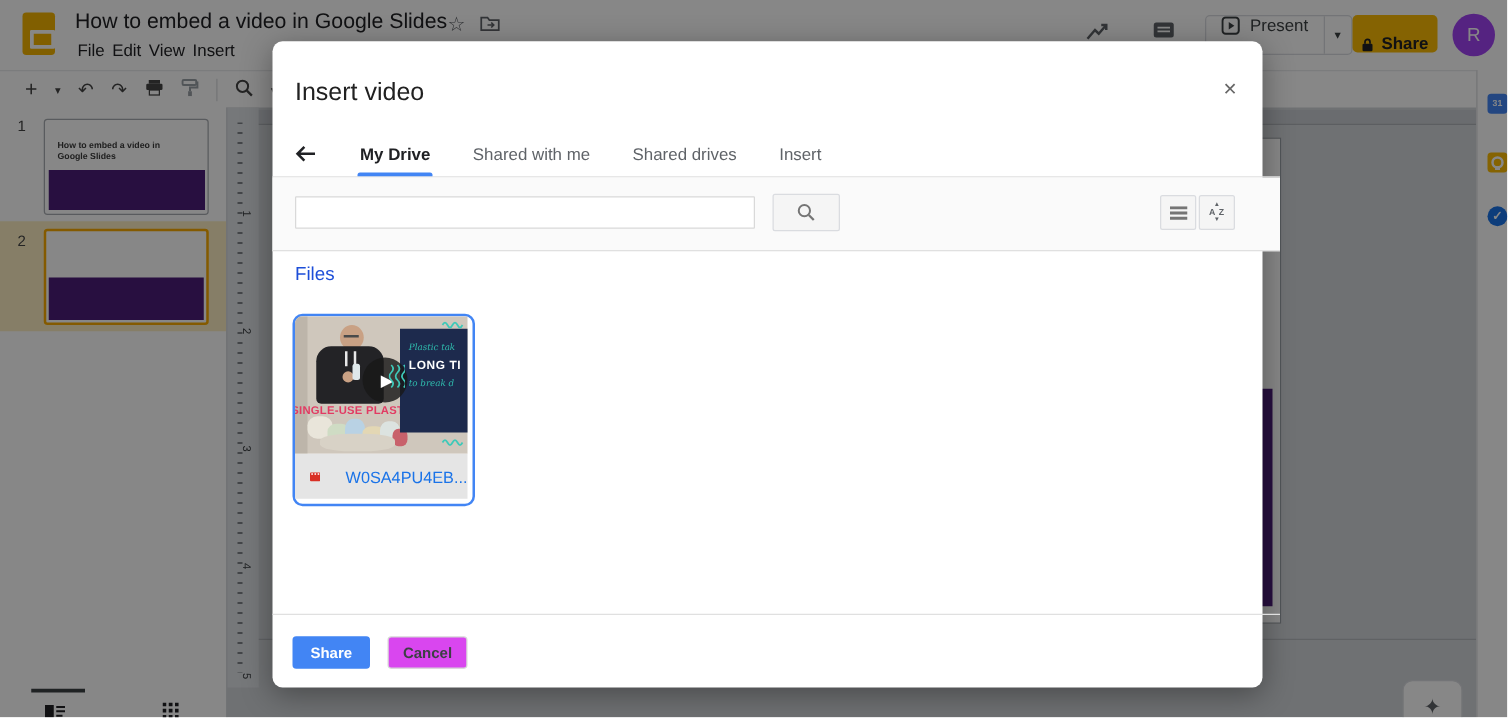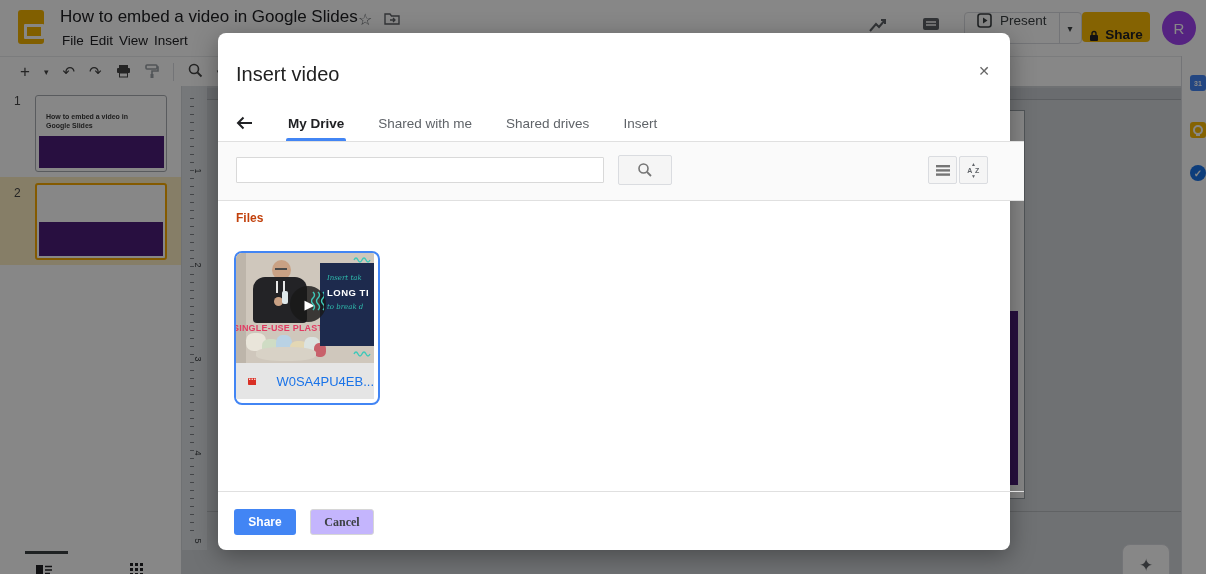--- a/index.html
+++ b/index.html
@@ -76,21 +76,21 @@
   .tab.active{color:#202124;font-weight:700;}
   .tab.active::after{content:"";position:absolute;left:0;right:0;bottom:0;height:3px;background:#4285f4;border-radius:2px 2px 0 0;}
   .dlg-search{position:absolute;left:0;top:109px;width:806px;height:58px;background:#fafafa;border-bottom:1px solid #e0e0e0;}
   .search-input{position:absolute;left:18px;top:15px;width:368px;height:26px;border:1px solid #d9d9d9;border-radius:1px;background:#fff;font-size:13px;padding:0 6px;box-sizing:border-box;outline:none;}
   .search-btn{position:absolute;left:400px;top:13px;width:54px;height:30px;background:#f5f5f5;border:1px solid #dadce0;border-radius:2px;display:flex;align-items:center;justify-content:center;}
   .vt-group{position:absolute;right:36px;top:14px;display:flex;gap:2px;}
   .vt-btn{width:29px;height:28px;background:#f5f5f5;border:1px solid #dadce0;border-radius:2px;display:flex;flex-direction:column;align-items:center;justify-content:center;padding:0;}
   .sort-col{display:flex;flex-direction:column;align-items:center;line-height:4.5px;color:#5f6368;}
   .sort-col .arr{font-size:5px;}
   .sort-col .az{font-size:7px;font-weight:700;letter-spacing:.5px;line-height:7px;}
-  .files-label{position:absolute;left:18px;top:178px;font-size:12px;color:#c2410c;font-weight:bold;}
+  .files-label{position:absolute;left:18px;top:178px;font-size:15px;color:#1d4ed8;}
 
   
   .file-card{position:absolute;left:16px;top:218px;width:142px;height:150px;border:2px solid #4285f4;border-radius:8px;overflow:hidden;background:#fff;}
   .thumb{position:relative;width:138px;height:110px;background:#cfc7bc;overflow:hidden;}
   .thumb .doorstrip{position:absolute;left:0;top:0;width:10px;height:110px;background:#bdb5aa;}
   .thumb .head{position:absolute;left:36px;top:7px;width:19px;height:20px;border-radius:50%;background:#c9a184;}
   .thumb .glasses{position:absolute;left:39px;top:15px;width:12px;height:2px;background:#4a4a4a;}
   .thumb .body{position:absolute;left:17px;top:24px;width:54px;height:46px;background:#232326;border-radius:12px 12px 4px 4px;}
   .thumb .string{position:absolute;left:40px;top:28px;width:2px;height:12px;background:#e8e8e8;}
   .thumb .string2{position:absolute;left:47px;top:28px;width:2px;height:12px;background:#e8e8e8;}
@@ -102,21 +102,21 @@
   .navy .l1,.navy .l3{font-family:"DejaVu Serif",serif;font-style:italic;font-size:7px;color:#2fbdae;white-space:nowrap;}
   .navy .l2{font-size:9.5px;font-weight:700;color:#fff;letter-spacing:.5px;margin:5px 0;white-space:nowrap;}
   .playbtn{position:absolute;left:54px;top:33px;width:36px;height:36px;border-radius:50%;background:rgba(25,25,25,.82);z-index:4;display:flex;align-items:center;justify-content:center;}
   .playbtn span{color:#fff;font-size:13px;margin-left:3px;}
   .sq{position:absolute;z-index:5;}
   .card-footer{position:absolute;left:0;top:110px;width:138px;height:36px;background:#e5e5e5;display:flex;align-items:center;gap:20px;padding-left:12px;box-sizing:border-box;}
   .file-name{font-size:13px;color:#1a73e8;}
 
   .dlg-footer{position:absolute;left:0;bottom:0;width:806px;height:58px;border-top:1px solid #e0e0e0;}
   .btn-select{position:absolute;left:16px;top:17px;width:62px;height:26px;background:#4285f4;color:#fff;border:none;border-radius:3px;font-size:12px;font-weight:700;font-family:"Liberation Sans",sans-serif;}
-  .btn-cancel{position:absolute;left:92px;top:17px;width:64px;height:26px;background:#c4b5fd;color:#3c4043;border:1px solid #d6d6d6;border-radius:3px;font-size:12px;font-weight:700;font-family:Liberation Serif, serif;}
+  .btn-cancel{position:absolute;left:92px;top:17px;width:64px;height:26px;background:#d946ef;color:#3c4043;border:1px solid #d6d6d6;border-radius:3px;font-size:12px;font-weight:700;font-family:Liberation Sans, sans-serif;}
 </style>
 </head>
 <body>
 
 <div class="app">
 
   <div class="a topbar">
     <div class="a logo">
         <div class="inner"></div>
       </div>
@@ -317,21 +317,21 @@
           <b style="left:10px;top:80px;width:20px;height:18px;background:#e9e5da;"></b>
           <b style="left:26px;top:86px;width:18px;height:16px;background:#cfdcc4;"></b>
           <b style="left:40px;top:82px;width:16px;height:20px;background:#b9d2e4;"></b>
           <b style="left:54px;top:88px;width:18px;height:14px;background:#e3d7b4;"></b>
           <b style="left:68px;top:84px;width:16px;height:18px;background:#dce3e0;"></b>
           <b style="left:78px;top:90px;width:12px;height:14px;background:#c8616b;"></b>
           <b style="left:20px;top:94px;width:60px;height:14px;background:#d8d2c6;"></b>
         </div>
         <div class="caption">SINGLE-USE PLASTICS</div>
         <div class="navy">
-          <div class="l1">Insert tak</div>
+          <div class="l1">Plastic tak</div>
           <div class="l2">LONG TI</div>
           <div class="l3">to break d</div>
         </div>
         <div class="playbtn">
             <span>▶</span>
           </div>
         <svg class="sq" style="left:75px;top:38px;" width="13" height="22" viewBox="0 0 13 22">
             <g fill="none" stroke="#3ec9b9" stroke-width="1.4">
               <path d="M2 1 q3 3 0 6 q-3 3 0 6 q3 3 0 6"></path>
               <path d="M7 1 q3 3 0 6 q-3 3 0 6 q3 3 0 6"></path>

